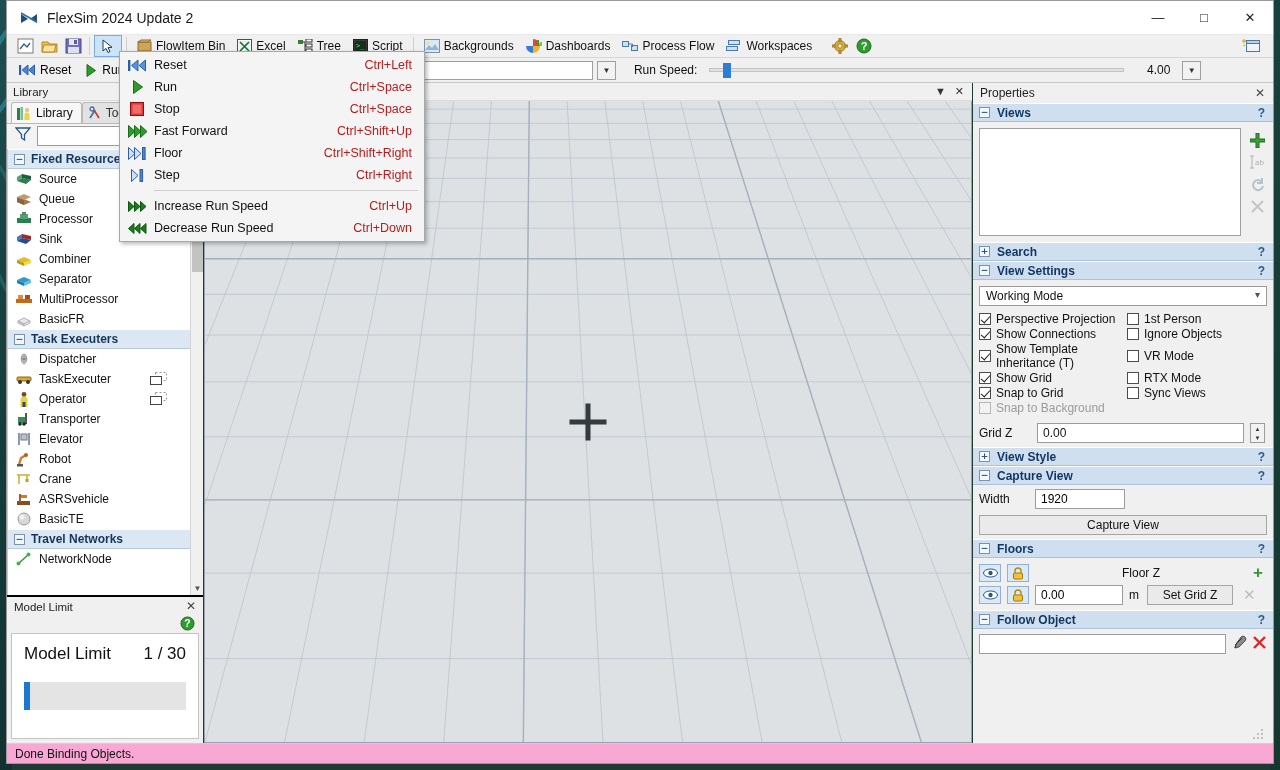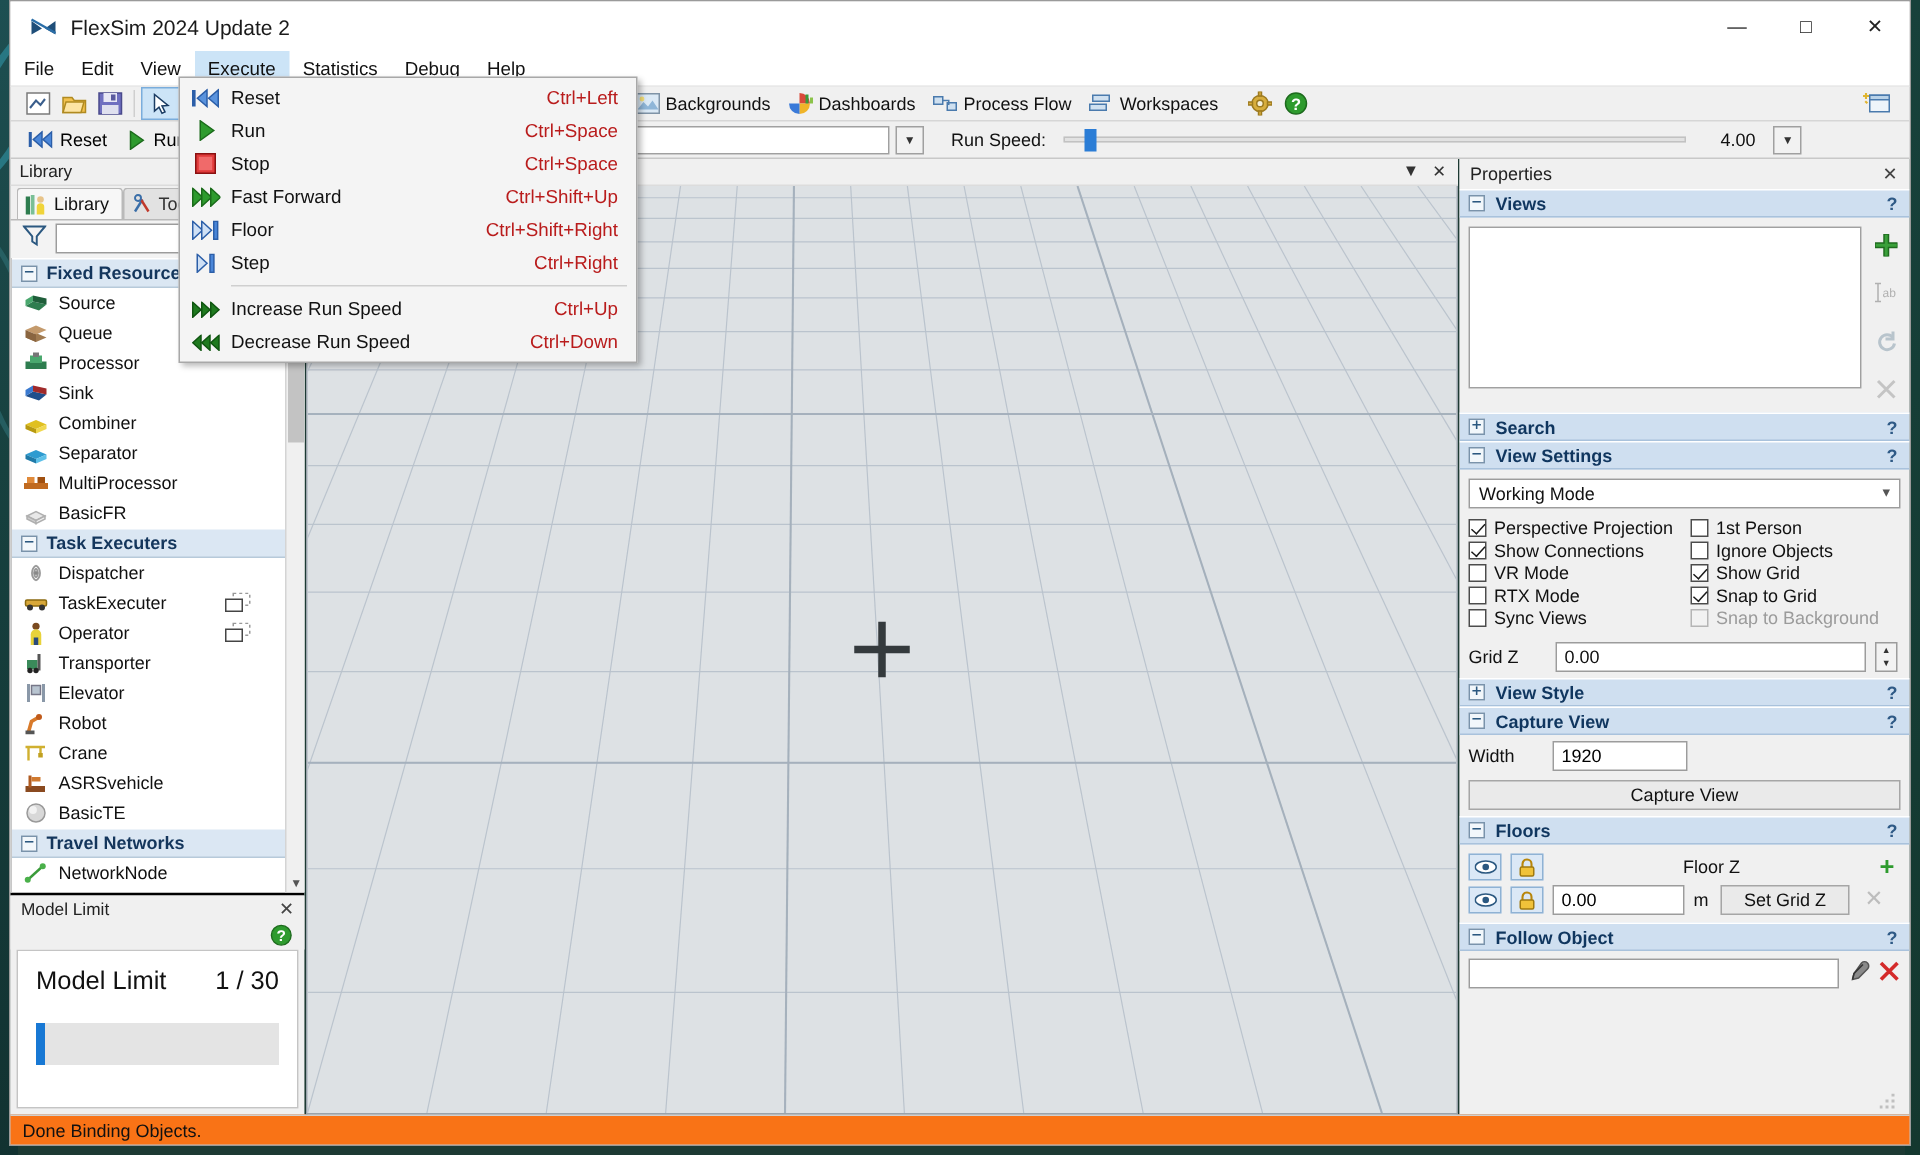--- a/index.html
+++ b/index.html
@@ -203,21 +203,21 @@
   }
   .prop-cap .x { position:absolute; right:8px; top:3px; font-size:12px; color:#444; }
   .sec-head {
     height:19px; display:flex; align-items:center; gap:7px; padding-left:6px;
     background:#cfdff0; border-top:1px solid #fff; border-bottom:1px solid #a9c2dc;
     font-size:12px; font-weight:bold; color:#10365f; position:relative; cursor:default;
   }
   .sec-head .q { position:absolute; right:8px; top:2px; font-weight:bold; color:#2f5a86; }
   .views-body { display:flex; padding:6px 4px 6px 6px; gap:4px; }
   .views-list { flex:1; height:108px; background:#fff; border:1px solid #a0a0a0; }
-  .views-tools { width:24px; display:flex; flex-direction:column; align-items:center; gap:12px; padding-top:2px;}
+  .views-tools { width:24px; display:flex; flex-direction:column; align-items:center; gap:2px; padding-top:2px;}
   .vt { width:20px; height:20px; display:flex; align-items:center; justify-content:center; }
   .sel-row { padding:6px 6px 4px 6px; }
   .combo {
     height:20px; background:#fff; border:1px solid #9c9c9c; display:flex; align-items:center;
     padding: 0 6px; font-size:12px; color:#111; position:relative;
   }
   .combo .chev { position:absolute; right:6px; top:2px; font-size:10px; color:#555; }
   .chk-grid { display:grid; grid-template-columns: 148px 1fr; padding: 2px 0 4px 6px; row-gap:1px;}
   .chk { display:flex; align-items:center; gap:5px; font-size:12px; color:#111; cursor:default;}
   .chk.dis { color:#9b9b9b; }
@@ -262,21 +262,21 @@
   .setgrid {
     width:86px; height:20px; background:#eaeaea; border:1px solid #a6a6a6;
     display:flex; align-items:center; justify-content:center; font-size:12px; color:#111;
   }
   .plus-green { color:#2e9b2e; font-size:17px; font-weight:bold; line-height:14px; }
   .x-grey { color:#bdbdbd; font-size:15px; line-height:14px; }
   .follow-body { display:flex; align-items:center; gap:5px; padding: 5px 6px; }
   .follow-inp { flex:1; height:20px; background:#fff; border:1px solid #9c9c9c; }
   
   .statusbar {
-    height:20px; flex:none; background:#f97316; display:flex; align-items:center;
+    height:20px; flex:none; background:#f9a8d4; display:flex; align-items:center;
     padding-left:8px; font-size:12px; color:#111; border-top:1px solid #d0d0d0;
   }
   .grip { margin-left:auto; margin-right:4px; width:12px; height:12px; opacity:.55; }
   
   .dropdown {
     position:absolute; left:119px; top:51px; width:306px;
     background:#f4f4f4; border:1px solid #a8a8a8;
     box-shadow: 2px 2px 4px rgba(0,0,0,.28);
     padding: 2px 0; z-index: 50;
   }
@@ -311,29 +311,20 @@
         </svg>
       </span>
       <span class="title-text">FlexSim 2024 Update 2</span>
       <div class="win-controls">
         <div class="win-btn">—</div>
         <div class="win-btn">□</div>
         <div class="win-btn close">✕</div>
       </div>
     </div>
 
-    <div class="menubar">
-      <div class="menu-item">File</div>
-      <div class="menu-item">Edit</div>
-      <div class="menu-item">View</div>
-      <div class="menu-item active">Execute</div>
-      <div class="menu-item">Statistics</div>
-      <div class="menu-item">Debug</div>
-      <div class="menu-item">Help</div>
-    </div>
 
     <div class="toolbar-row1">
       <div class="tb-icon">
         <svg width="17" height="16" viewBox="0 0 17 16">
           <rect x="1" y="1" width="15" height="14" fill="#fff" stroke="#7a7a7a"></rect>
           <path d="M3 11 L7 6 L10 9 L13 5" stroke="#3a5e8c" stroke-width="1.4" fill="none"></path>
         </svg>
       </div>
       <div class="tb-icon">
         <svg width="17" height="16" viewBox="0 0 17 16">
@@ -853,20 +844,24 @@
           <div class="chk">
             <span class="box on"></span>
             <span>Show Connections</span>
           </div>
           <div class="chk">
             <span class="box"></span>
             <span>Ignore Objects</span>
           </div>
 
           <div class="chk">
+            <span class="box on"></span>
+            <span>Show Template Inheritance (T)</span>
+          </div>
+          <div class="chk">
             <span class="box"></span>
             <span>VR Mode</span>
           </div>
 
           <div class="chk">
             <span class="box on"></span>
             <span>Show Grid</span>
           </div>
           <div class="chk">
             <span class="box"></span>

